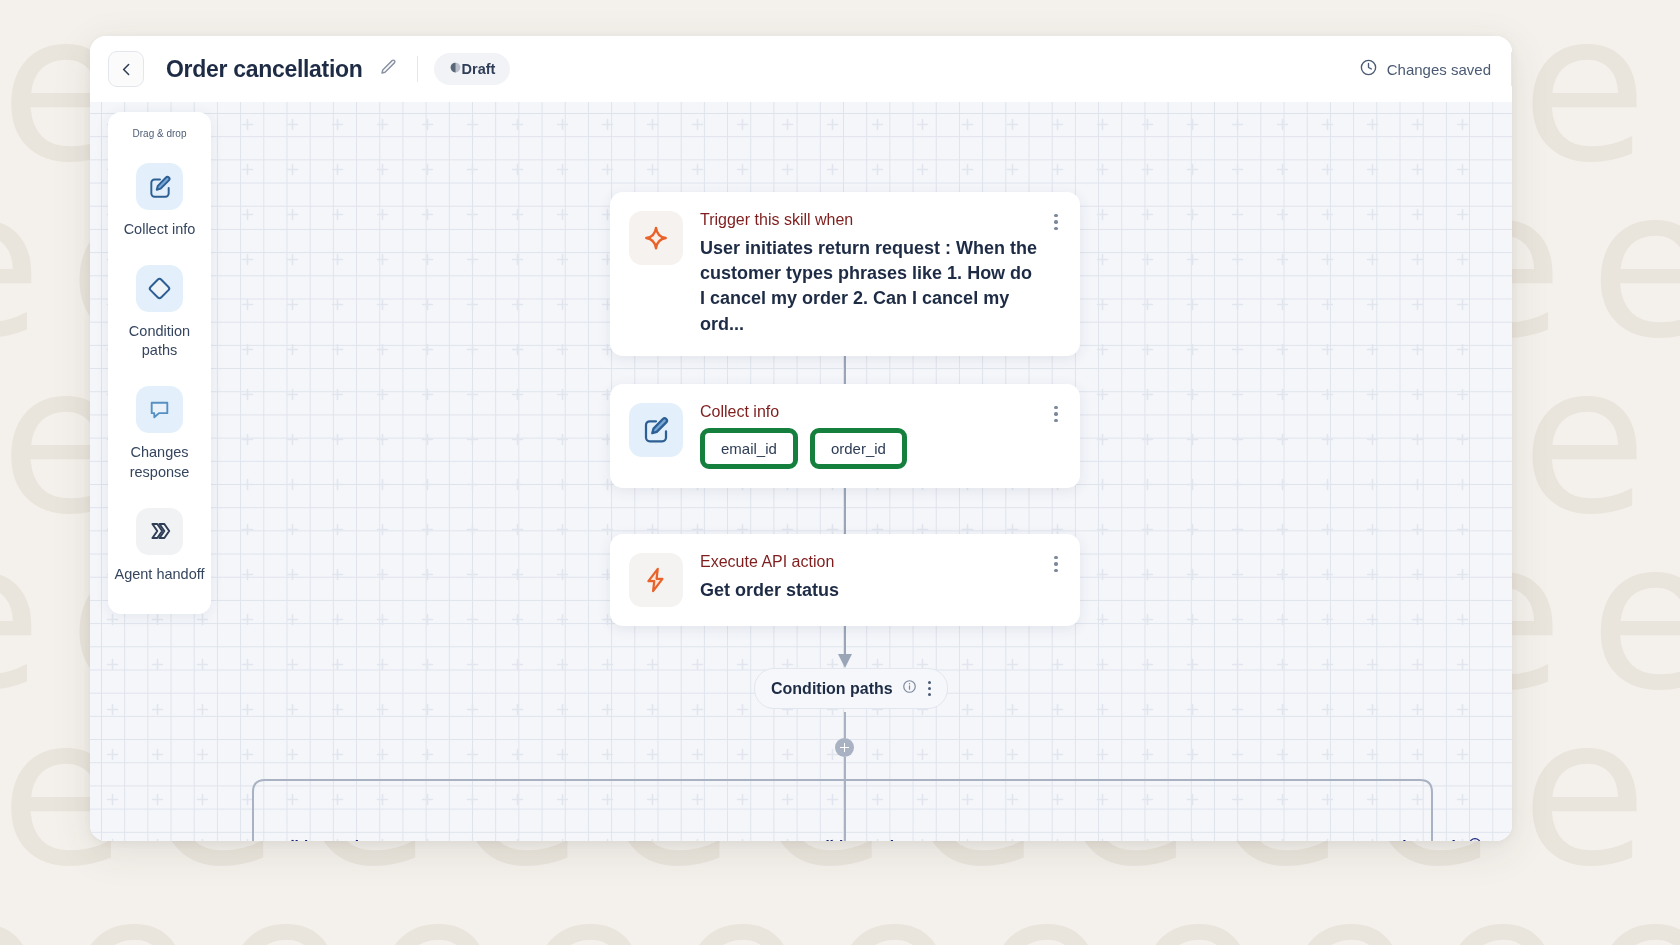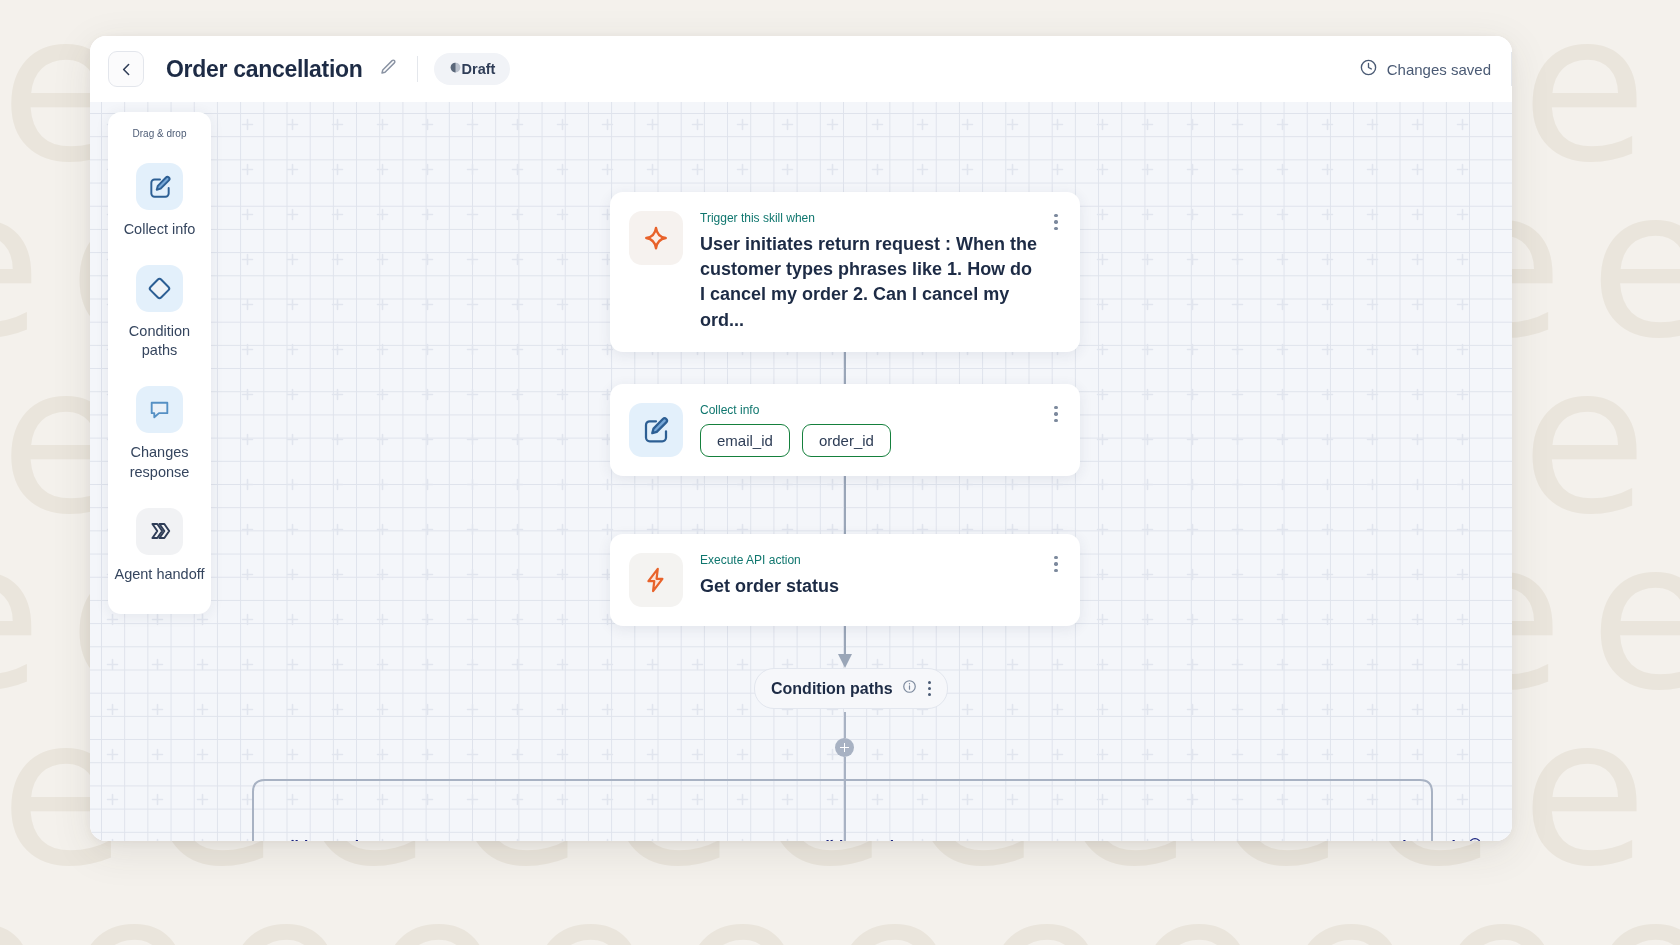--- a/index.html
+++ b/index.html
@@ -203,22 +203,22 @@
     border-radius: 13px;
     display: flex; align-items: center; justify-content: center;
     flex: none;
     margin-right: 17px;
   }
   .ni-orange { background: #f6f2ef; }
   .ni-blue   { background: #e3f0fb; }
   .ni-grey   { background: #f4f3f1; }
   .node-body { flex: 1; min-width: 0; padding-right: 22px; }
   .node-kicker {
-    font-size: 12px;
-    color: #0f766e;
+    font-size: 16px;
+    color: #7f1d1d;
     margin-bottom: 7px;
   }
   .node-title {
     font-size: 18px;
     font-weight: 700;
     color: #1d2b45;
     line-height: 1.40;
   }
   .node-menu {
     position: absolute;
@@ -230,21 +230,21 @@
     cursor: pointer;
   }
   .node-menu span {
     width: 3.4px; height: 3.4px;
     border-radius: 50%;
     background: #7c899d;
     display: block;
   }
   .chip-row { display: flex; gap: 12px; margin-top: 2px; }
   .chip {
-    border: 1px solid #15803d;
+    border: 5px solid #15803d;
     border-radius: 9px;
     padding: 7px 16px;
     font-size: 15px;
     color: #2d3c55;
     background: #fff;
     cursor: pointer;
   }
 
   
   #connectors { position: absolute; inset: 0; z-index: 3; pointer-events: none; }

